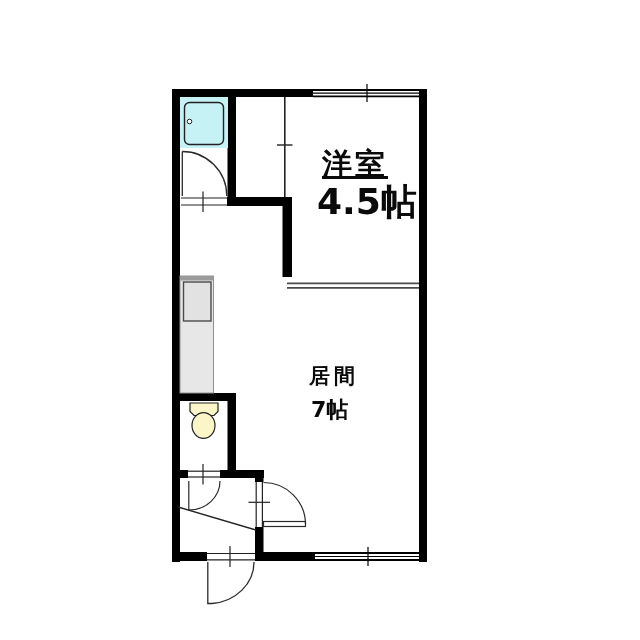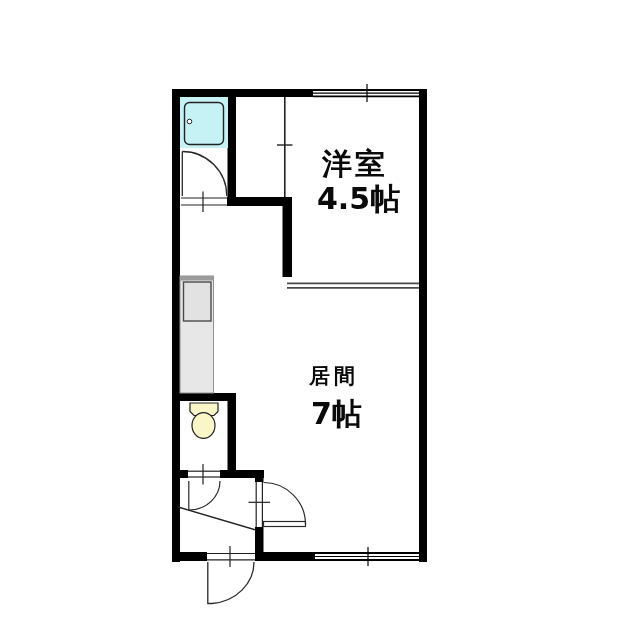--- a/index.html
+++ b/index.html
@@ -5,24 +5,24 @@
   html,body{margin:0;padding:0;background:#fff;}
   #stage{
     position:relative;width:640px;height:640px;background:#ffffff;
     font-family:"DejaVu Sans",sans-serif;overflow:hidden;
   }
   #plan-svg{position:absolute;left:0;top:0;}
   .room-label{
     position:absolute;font-weight:bold;color:#0a0a0a;line-height:1;
     white-space:nowrap;font-family:"DejaVu Sans",sans-serif;
   }
-  #lbl-western-name{left:322px;top:149px;font-size:30px;letter-spacing:3px;}
-  #lbl-western-area{left:317px;top:184px;font-size:30px;}
+  #lbl-western-name{left:322px;top:149px;font-size:30px;letter-spacing:3px;text-decoration:underline;}
+  #lbl-western-area{left:317px;top:184px;font-size:36px;}
   #lbl-living-name{left:309px;top:366px;font-size:21px;letter-spacing:4px;}
-  #lbl-living-area{left:311px;top:399px;font-size:30px;}
+  #lbl-living-area{left:311px;top:399px;font-size:22px;}
 </style>
 </head>
 <body>
 
 <div id="stage">
 
   <svg id="plan-svg" width="640" height="640" viewBox="0 0 640 640">
 
     <g fill="#000000">
       <rect x="172" y="89" width="8" height="473"></rect>

